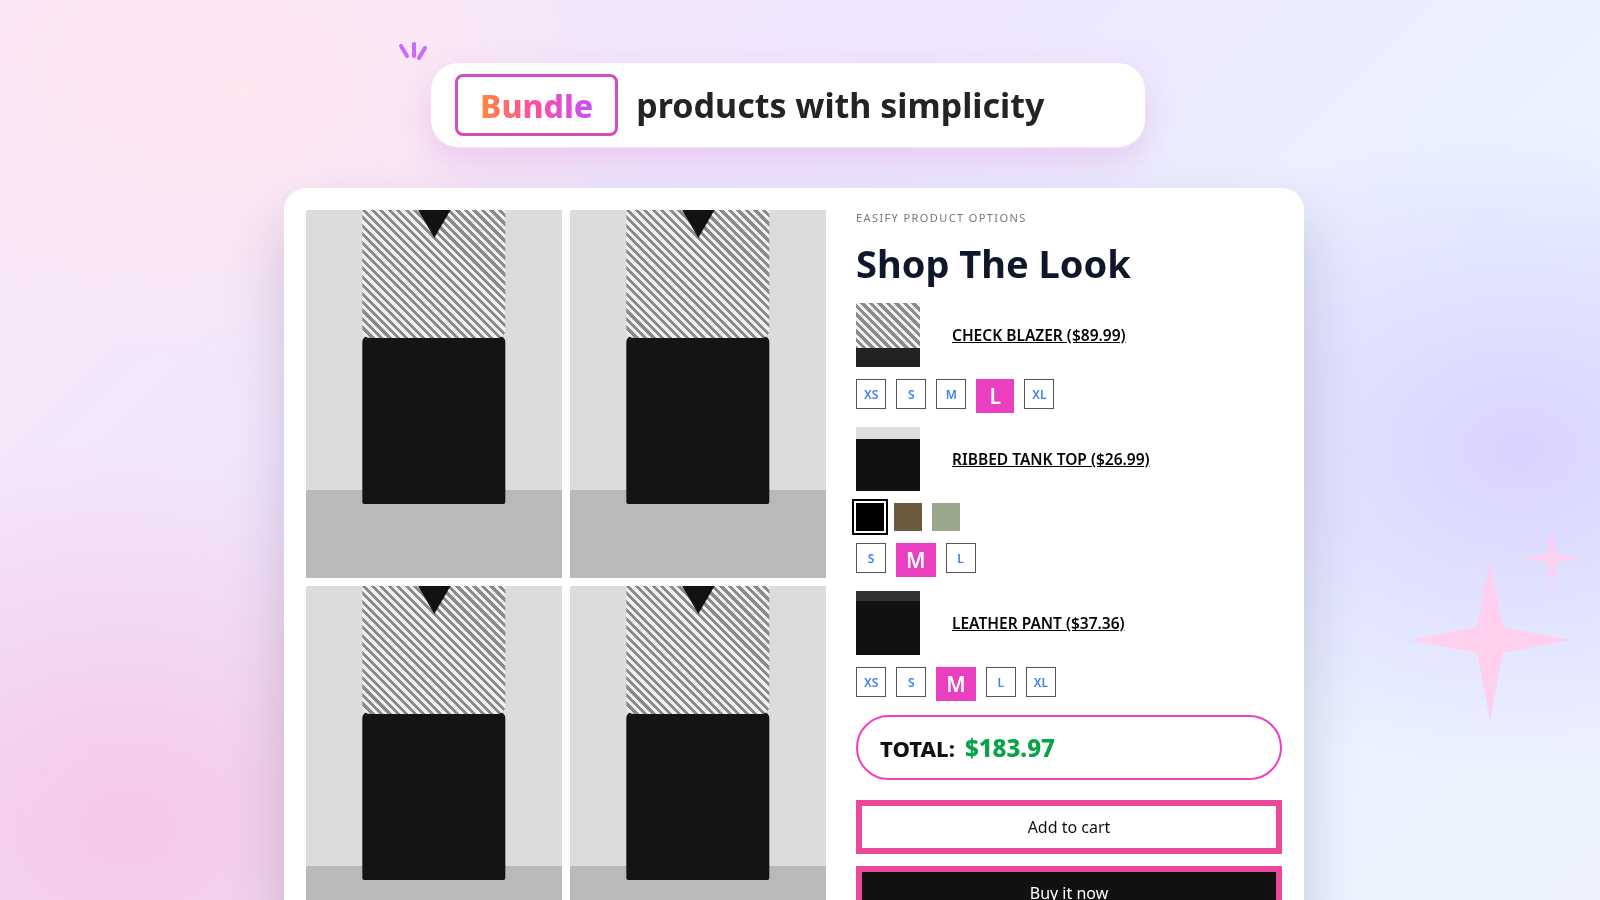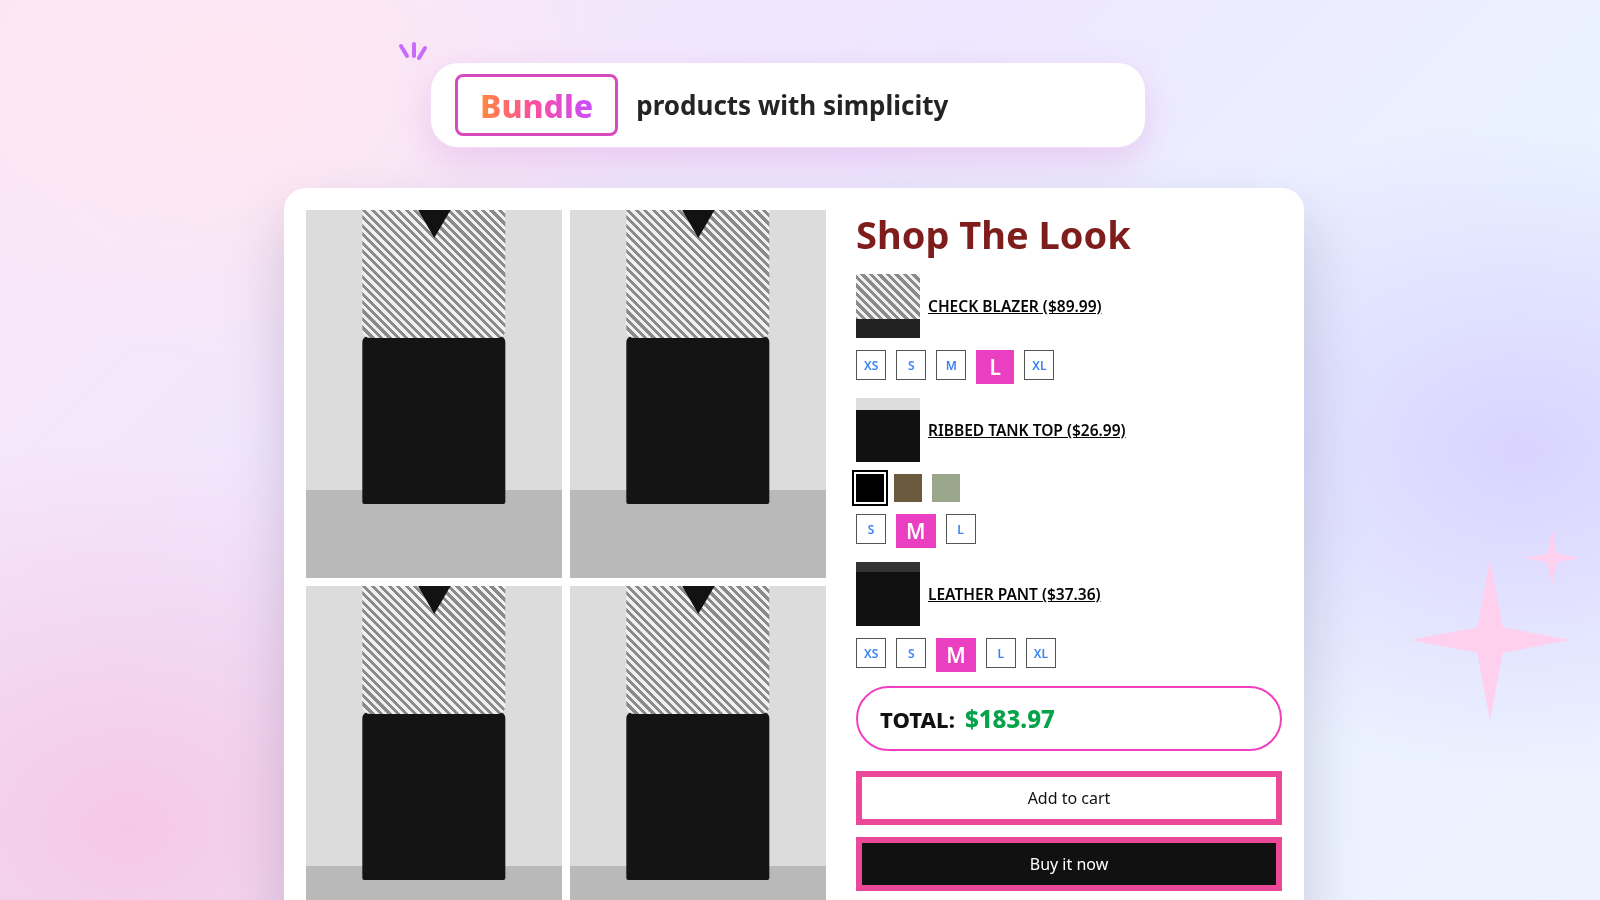--- a/index.html
+++ b/index.html
@@ -8,37 +8,37 @@
     radial-gradient(900px 700px at 8% 92%, #f5c8e6 0%, transparent 55%),
     radial-gradient(800px 600px at 95% 50%, #d9d3ff 0%, transparent 55%),
     radial-gradient(700px 500px at 15% 10%, #ffe7f1 0%, transparent 55%),
     linear-gradient(135deg,#fbe6f7 0%,#eee7ff 40%,#eaf3ff 70%,#eef2ff 100%);
 }
 .stage{position:absolute;inset:0}
 .spark-accent{position:absolute;left:395px;top:40px;stroke:#c86cff;stroke-width:4;stroke-linecap:round;fill:none}
 .hero{position:absolute;left:430px;top:62px;width:716px;height:86px;background:#fff;border-radius:28px;display:flex;align-items:center;gap:18px;padding:0 24px;box-shadow:0 14px 34px rgba(220,150,220,.35);border:1px solid rgba(234,200,240,.6)}
 .hero-chip{display:flex;align-items:center;justify-content:center;height:62px;padding:12px 22px;border:3px solid #d84bc0;border-radius:8px}
 .hero-chip span{font-weight:800;font-size:32px;background:linear-gradient(90deg,#ff8a3b 0%,#ff4f9a 45%,#c84dff 100%);-webkit-background-clip:text;background-clip:text;color:transparent}
-.hero-rest{font-weight:700;font-size:26px;color:#242424}
+.hero-rest{font-weight:700;font-size:34px;color:#242424}
 .star{position:absolute;fill:#ffcfee}
 .star1{right:30px;top:560px;width:160px;height:160px}
 .star2{right:20px;top:530px;width:56px;height:56px}
 .card{position:absolute;left:284px;top:188px;width:1020px;background:#fff;border-radius:22px;padding:22px 22px 28px;box-shadow:0 30px 60px rgba(40,20,60,.18);display:grid;grid-template-columns:520px 1fr;gap:30px}
 .gallery{display:grid;grid-template-columns:1fr 1fr;grid-template-rows:368px 368px;gap:8px}
 .ph{background:#dcdcdc;overflow:hidden;position:relative}
 .ph .floor{position:absolute;left:0;right:0;bottom:0;height:24%;background:#b9b9b9}
 .figure{position:absolute;left:50%;bottom:20%;width:56%;transform:translateX(-50%)}
 .torso{height:138px;border-radius:8px;margin-top:-2px;position:relative;background:repeating-linear-gradient(45deg,#8a8a8a 0 3px,#f0f0f0 3px 6px)}
 .lapel{position:absolute;top:0;left:50%;transform:translateX(-50%);width:0;height:0;border-left:22px solid transparent;border-right:22px solid transparent;border-top:38px solid #121212}
 .legs{height:168px;background:#141414;border-radius:6px 6px 2px 2px;margin-top:-2px}
 .panel{display:flex;flex-direction:column;gap:14px}
 .eyebrow{letter-spacing:1.4px;font-size:11px;color:#777}
-.h1{font-weight:700;font-size:38px;color:#7f1d1d;margin-top:-2px}
+.h1{font-weight:700;font-size:38px;color:#0f172a;margin-top:-2px}
 .item{display:flex;flex-direction:column;gap:12px}
-.item-row{display:flex;align-items:center;gap:8px}
+.item-row{display:flex;align-items:center;gap:32px}
 .thumb{width:64px;height:64px;background:#cfcfcf;position:relative;overflow:hidden}
 .thumb.t1{background:linear-gradient(0deg,#222 30%,transparent 30%),repeating-linear-gradient(45deg,#8a8a8a 0 3px,#f0f0f0 3px 6px)}
 .thumb.t2{background:linear-gradient(180deg,#ddd 18%,#111 18%)}
 .thumb.t3{background:linear-gradient(0deg,#111 85%,#333 85%)}
 .item-name{text-decoration:underline;font-weight:600;font-size:15.5px;color:#050505}
 .opts{display:flex;gap:10px;flex-wrap:wrap}
 .sz{min-width:30px;height:30px;padding:0 7px;border:1px solid #555;background:#fff;font-size:12px;display:inline-flex;align-items:center;justify-content:center;cursor:pointer;font-weight:600;color:#3b82f6}
 .sz.sel{background:#ea3fc1;color:#fff;border:none;font-size:21px;height:34px;min-width:38px;padding:0 10px}
 .sw{width:28px;height:28px;border:2px solid transparent;cursor:pointer}
 .sw.sel{outline:2px solid #000;outline-offset:2px}
@@ -109,20 +109,21 @@
           <div class="figure">
             <div class="torso">
               <div class="lapel"></div>
             </div>
             <div class="legs"></div>
           </div>
       </div>
     </div>
 
     <div class="panel">
+      <div class="eyebrow">EASIFY PRODUCT OPTIONS</div>
       <div class="h1">Shop The Look</div>
 
       <div class="item">
         <div class="item-row">
           <div class="thumb t1"></div>
           <a class="item-name" href="#">CHECK BLAZER ($89.99)</a>
         </div>
         <div class="opts">
             <button class="sz">XS</button>
             <button class="sz">S</button>

